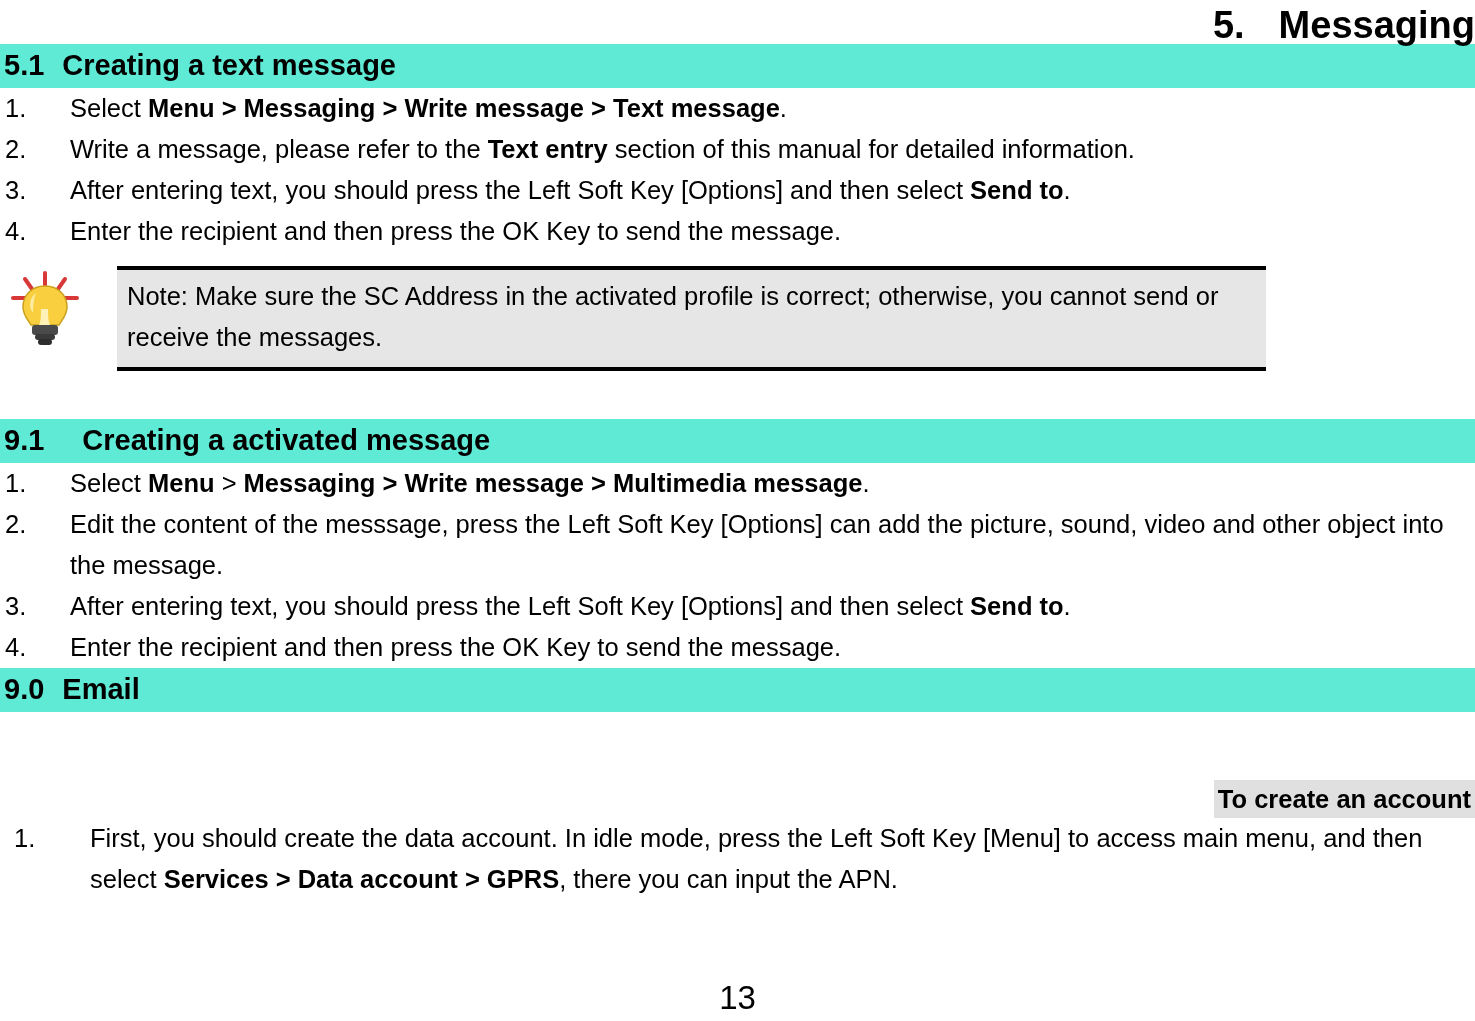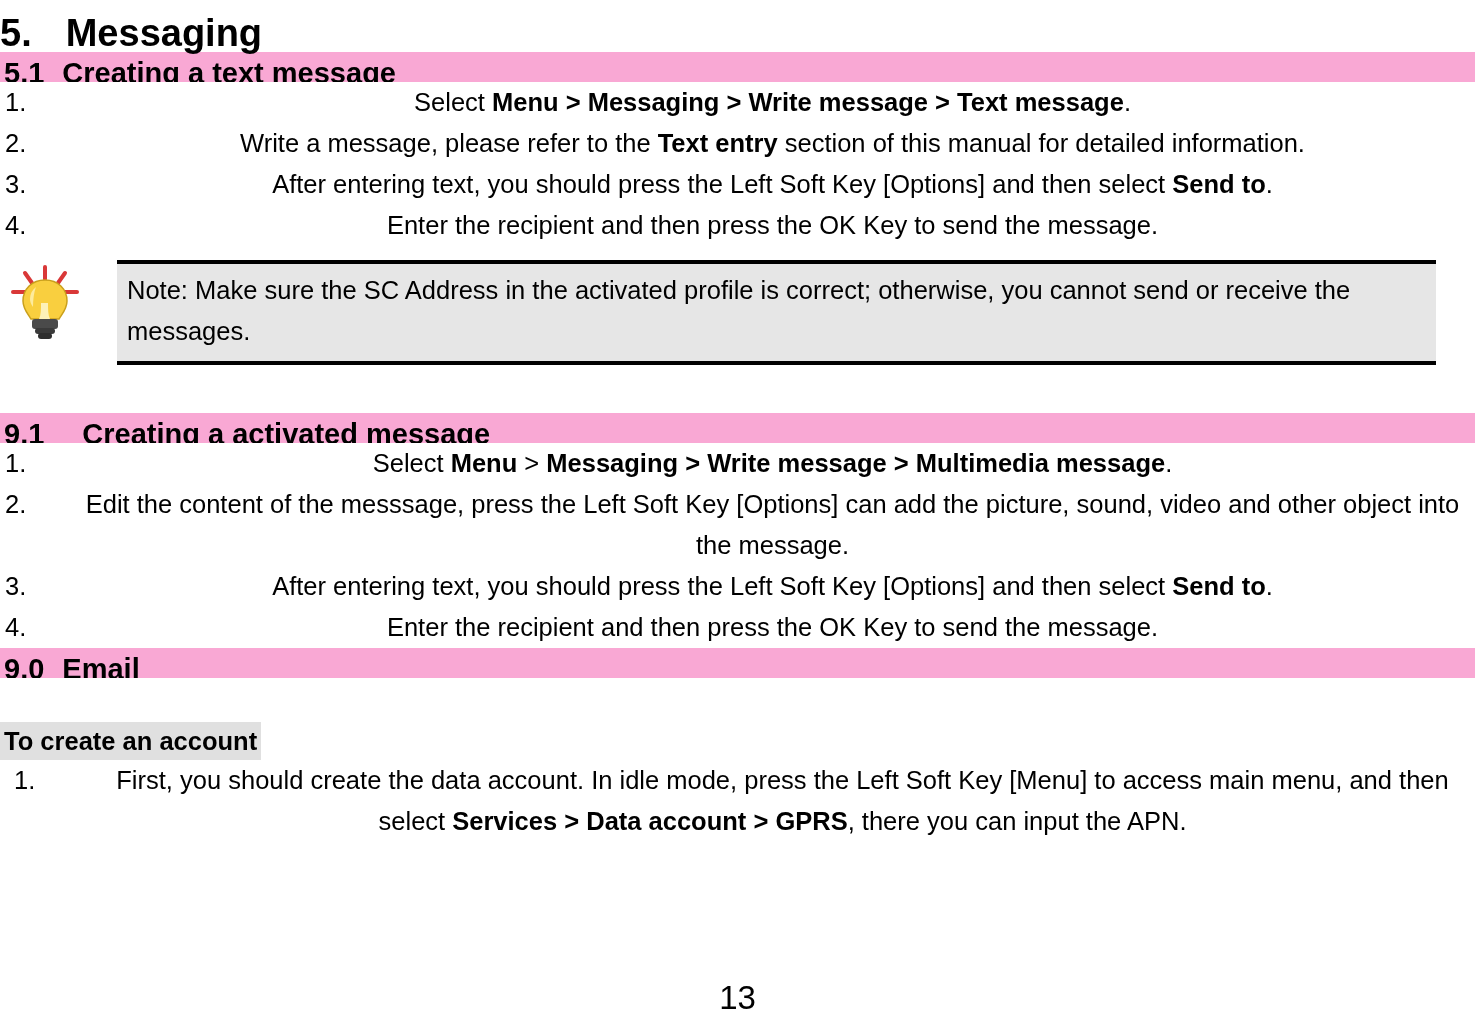--- a/index.html
+++ b/index.html
@@ -16,36 +16,36 @@
     overflow: hidden;
   }
   .page {
     position: relative;
     width: 1475px;
     height: 1021px;
   }
 
   
   .chapter-title {
-    text-align: left;
+    text-align: right;
     font-size: 38px;
     font-weight: bold;
     line-height: 1.0;
-    padding-top: 14px;
+    padding-top: 6px;
     letter-spacing: 0px;
   }
   .chapter-title .num { margin-right: 34px; }
 
   
   .section-bar {
-    background: #f9a8d4;
+    background: #5eead4;
     font-size: 29px;
     font-weight: bold;
     line-height: 42px;
-    height: 30px;
+    height: 44px;
     padding-left: 4px;
     white-space: nowrap;
     overflow: hidden;
   }
   .section-bar .sec-num { display: inline-block; }
   .gap-sm { display: inline-block; width: 18px; }
   .gap-md { display: inline-block; width: 38px; }
 
   
   .list {
@@ -59,21 +59,20 @@
     align-items: flex-start;
   }
   .li .marker {
     width: 70px;
     flex: 0 0 70px;
     padding-left: 5px;
     box-sizing: border-box;
   }
   .li .body {
     flex: 1 1 auto;
-    text-align: center;
   }
   .li-deep .marker {
     width: 90px;
     flex: 0 0 90px;
     padding-left: 14px;
   }
   b { font-weight: bold; }
 
   
   .note-row {
@@ -85,35 +84,35 @@
     position: absolute;
     left: 8px;
     top: 8px;
     width: 74px;
     height: 82px;
   }
   .note-box {
     position: absolute;
     left: 117px;
     top: 5px;
-    width: 1319px;
+    width: 1149px;
     height: 105px;
     box-sizing: border-box;
     background: #e6e6e6;
     border-top: 4px solid #000000;
     border-bottom: 4px solid #000000;
     font-size: 25.5px;
     line-height: 41px;
     padding: 6px 10px 0 10px;
   }
 
   
   .subhead-wrap {
-    text-align: left;
-    margin-top: 44px;
+    text-align: right;
+    margin-top: 68px;
   }
   .subhead {
     display: inline-block;
     background: #e0e0e0;
     font-size: 25.5px;
     font-weight: bold;
     line-height: 34px;
     padding: 2px 4px;
   }
 

